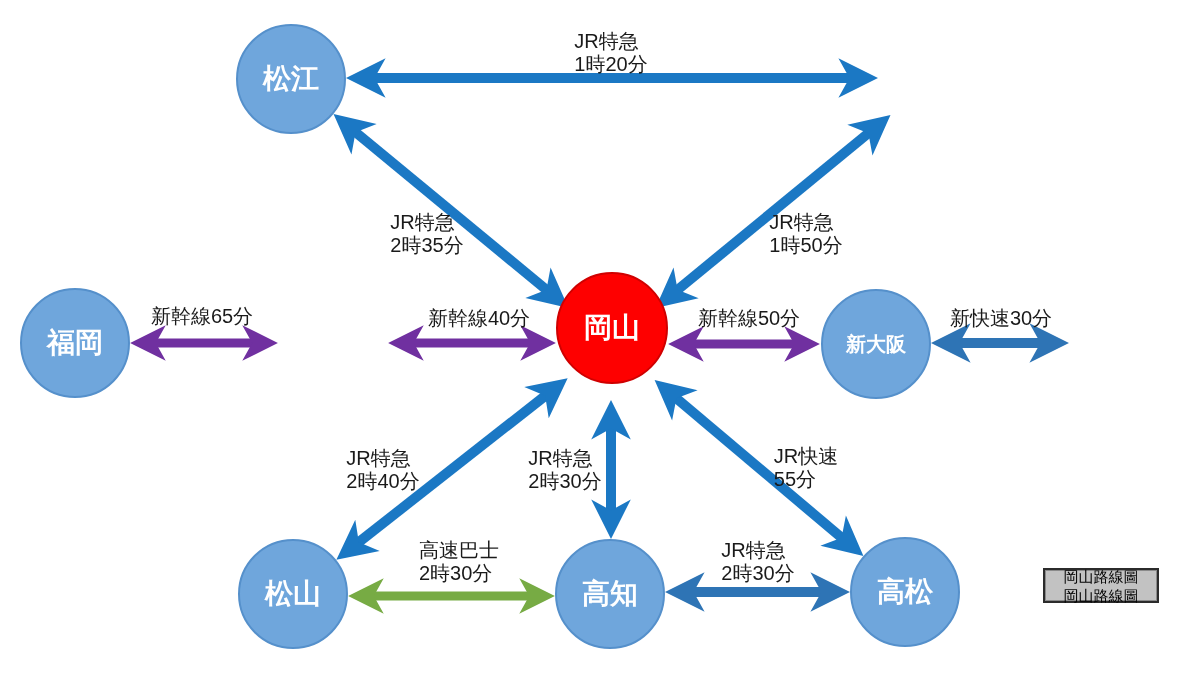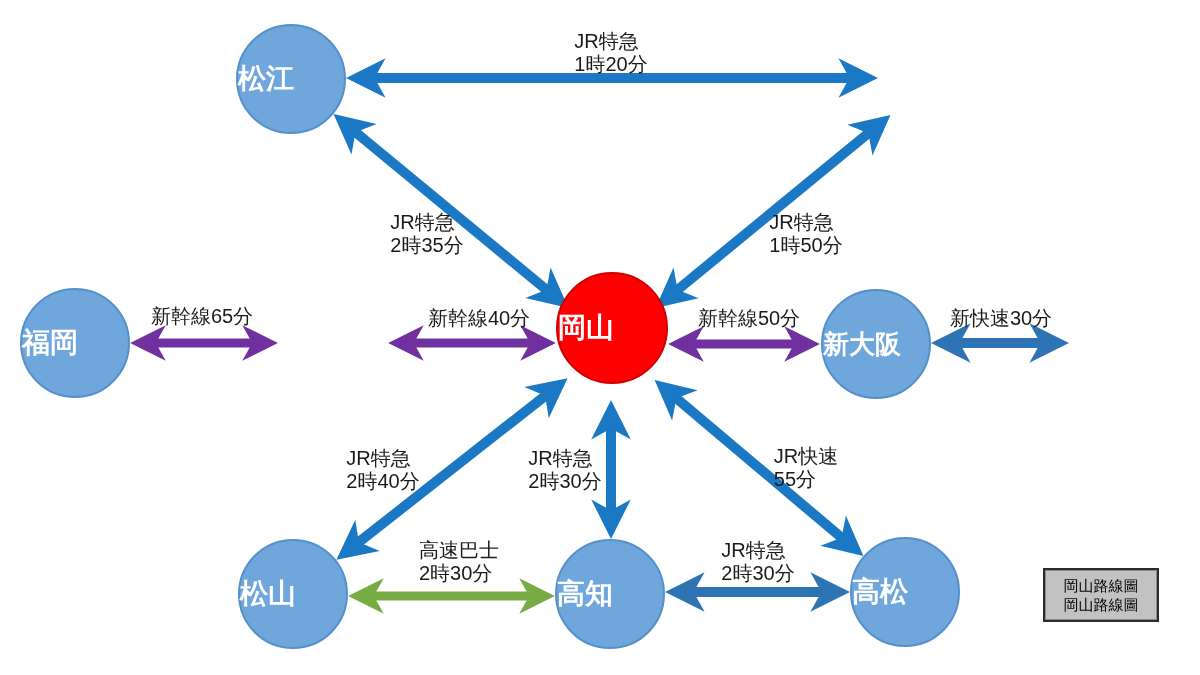--- a/index.html
+++ b/index.html
@@ -18,44 +18,44 @@
   .fill-blue{fill:var(--c-blue);}
   .fill-steel{fill:var(--c-steel-blue);}
   .fill-purple{fill:var(--c-purple);}
   .fill-green{fill:var(--c-green);}
   .node{
     position:absolute;z-index:3;
     width:110px;height:110px;box-sizing:border-box;
     border-radius:50%;
     background:var(--c-node-fill);
     border:2px solid var(--c-node-border);
-    display:flex;align-items:center;
+    display:flex;align-items:center;justify-content:center;
     color:#fff;font-weight:bold;font-size:28px;
     white-space:nowrap;
     font-family:Liberation Serif, serif;
   }
   .node.hub{
     width:112px;height:112px;
     background:var(--c-hub-fill);
     border-color:var(--c-hub-border);
   }
-  .node.wide{font-size:26px;}
+  .node.wide{font-size:20px;}
   .edge-label{
     position:absolute;z-index:2;
     transform:translate(-50%,-50%);
     text-align:left;
     font-size:20px;line-height:23px;
     color:var(--c-label-color);
     white-space:nowrap;
   }
   .edge-label span{display:block;}
   .legend{
     position:absolute;z-index:3;
     left:1043px;top:568px;
-    width:116px;height:54px;box-sizing:border-box;
+    width:116px;height:35px;box-sizing:border-box;
     background:var(--c-legend-bg);
     border:2px solid var(--c-legend-border);
     box-shadow:inset 0 0 0 1px #8a8a8a;
     display:flex;flex-direction:column;align-items:center;justify-content:center;
     font-size:15px;line-height:19px;color:#000;
     text-align:center;white-space:nowrap;
   }
 </style>
 </head>
 <body>

